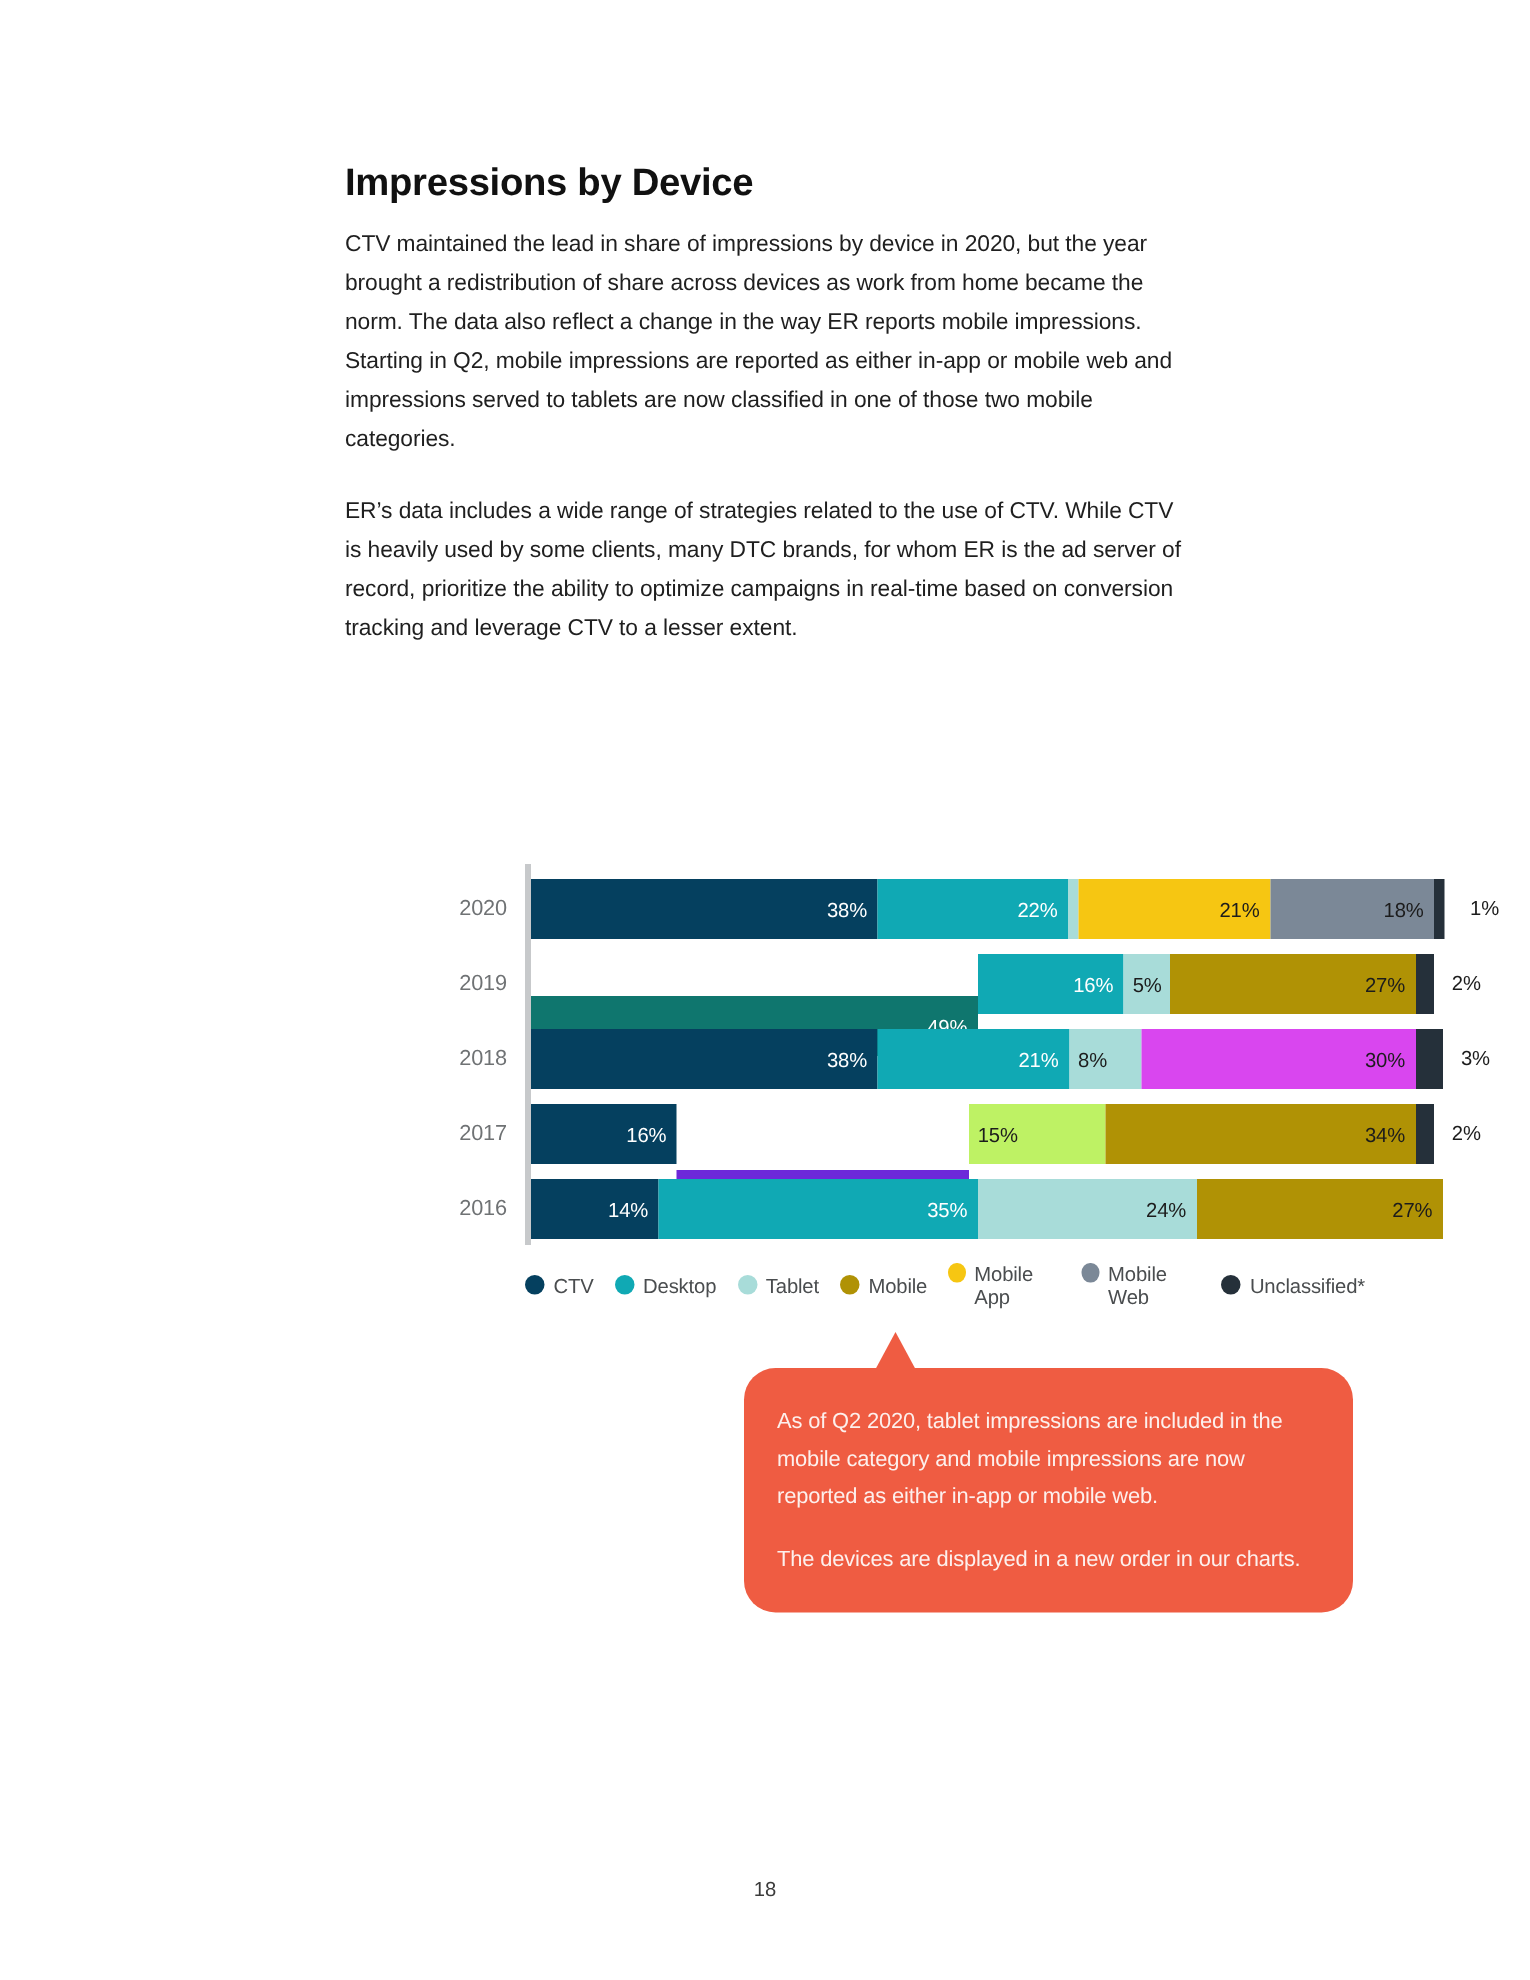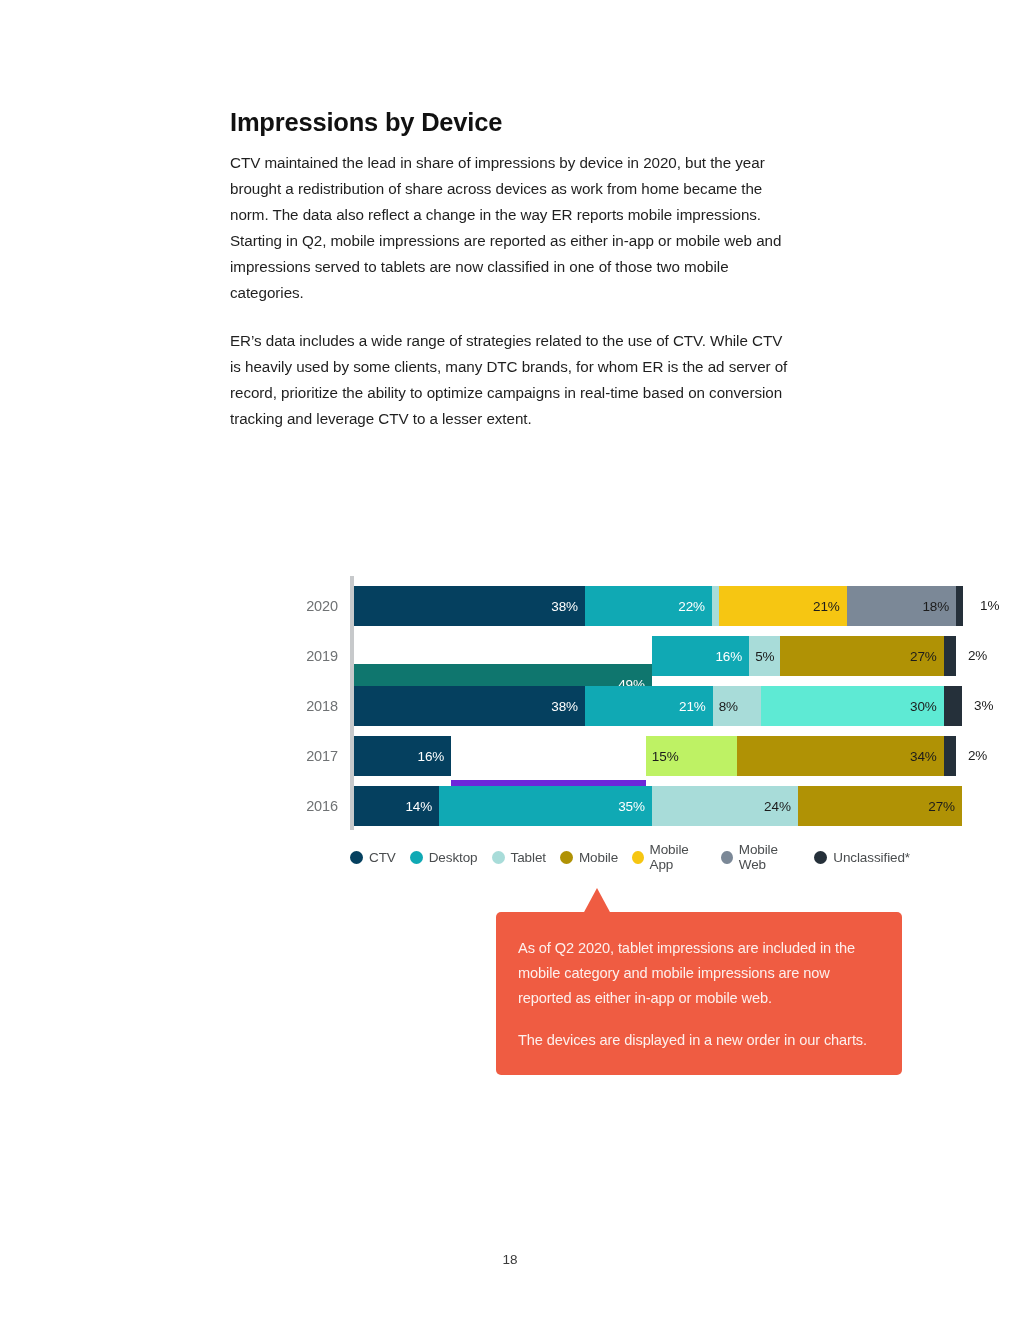--- a/index.html
+++ b/index.html
@@ -125,21 +125,21 @@
   .legend {
     position: absolute;
     left: 200px;
     top: 272px;
     display: flex;
     align-items: center;
     gap: 14px;
   }
   .legend-item {
     display: flex;
-    align-items: center;
+    align-items: flex-start;
     gap: 6px;
   }
   .legend-swatch {
     width: 13px;
     height: 13px;
     border-radius: 50%;
     display: block;
   }
   .legend-text {
     font-size: 13.5px;
@@ -147,21 +147,21 @@
     letter-spacing: -0.1px;
   }
 
   
   .callout {
     position: absolute;
     left: 496px;
     top: 912px;
     width: 406px;
     background: #ef5c42;
-    border-radius: 5px;
+    border-radius: 21px;
     padding: 24px 22px 22px 22px;
     box-sizing: border-box;
   }
   .callout-tail {
     position: absolute;
     left: 583px;
     top: 888px;
     width: 0;
     height: 0;
     border-left: 14px solid transparent;
@@ -245,21 +245,21 @@
           <div class="bar-track">
             <div class="seg lbl-light" style="width: 231.04px; background: rgb(5, 64, 95);">
               <span class="seg-label">38%</span>
             </div>
             <div class="seg lbl-light" style="width: 127.68px; background: rgb(16, 169, 180);">
               <span class="seg-label">21%</span>
             </div>
             <div class="seg lbl-dark lbl-left" style="width: 48.64px; background: rgb(168, 220, 217);">
               <span class="seg-label">8%</span>
             </div>
-            <div class="seg lbl-dark" style="width: 182.4px; background: #5eead4; padding-left: 43px;">
+            <div class="seg lbl-dark" style="width: 182.4px; background: #d946ef; padding-left: 43px;">
               <span class="seg-label">30%</span>
             </div>
             <div class="seg lbl-none" style="width: 18.24px; background: rgb(37, 48, 58);"></div>
           </div>
           <div class="outside-label" style="left: 824px;">3%</div>
         </div>
         <div class="row" style="top: 166px;">
           <div class="row-label">2017</div>
           <div class="bar-track">
             <div class="seg lbl-light" style="width: 97.28px; background: rgb(5, 64, 95);">

